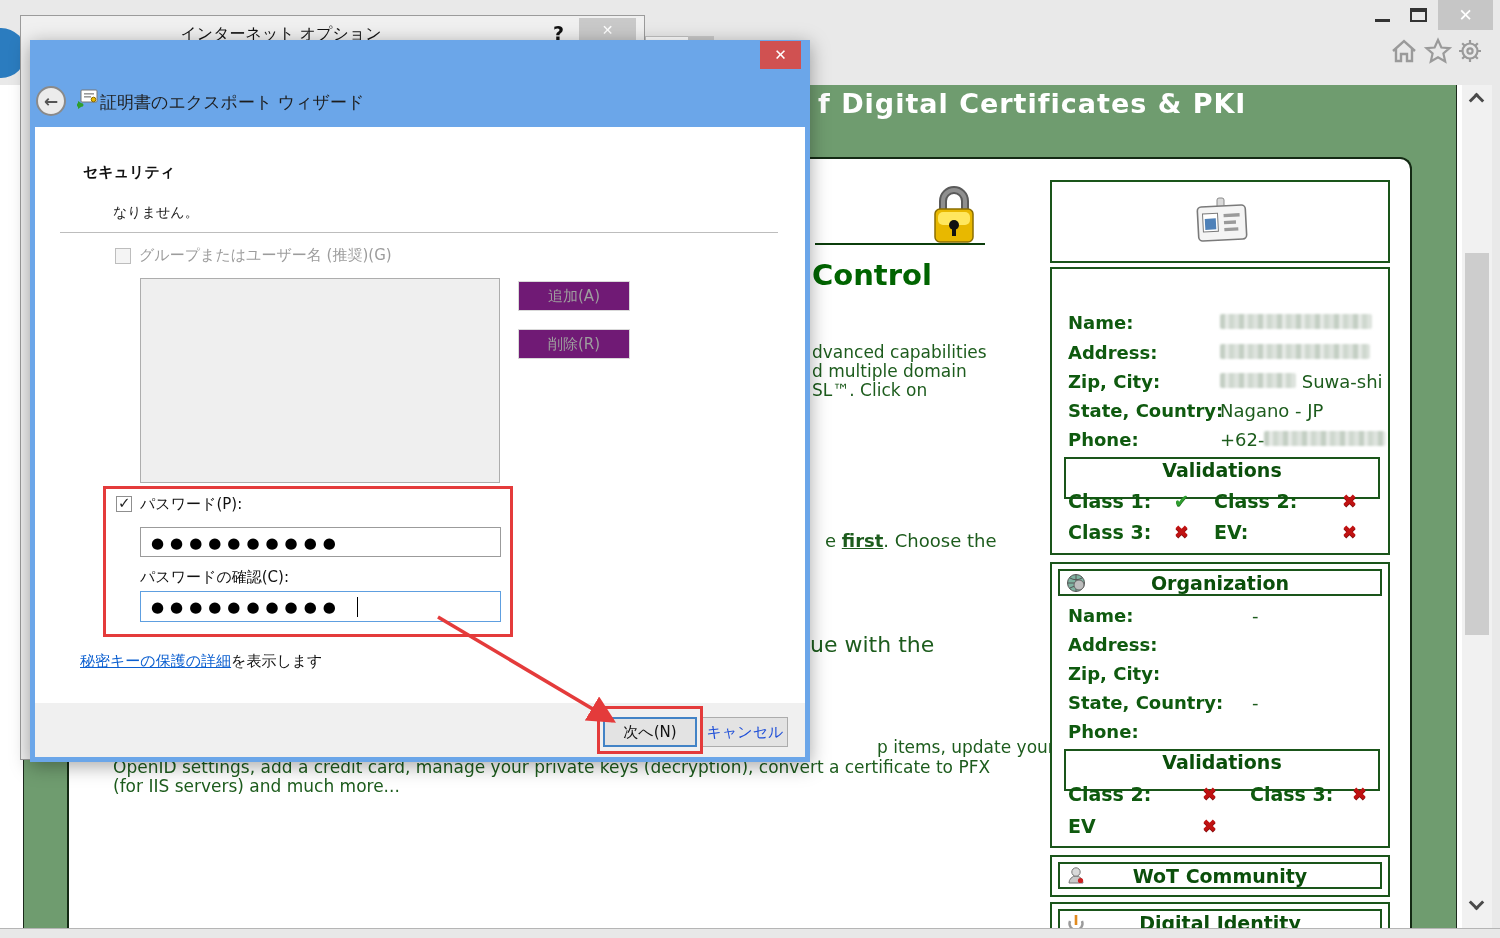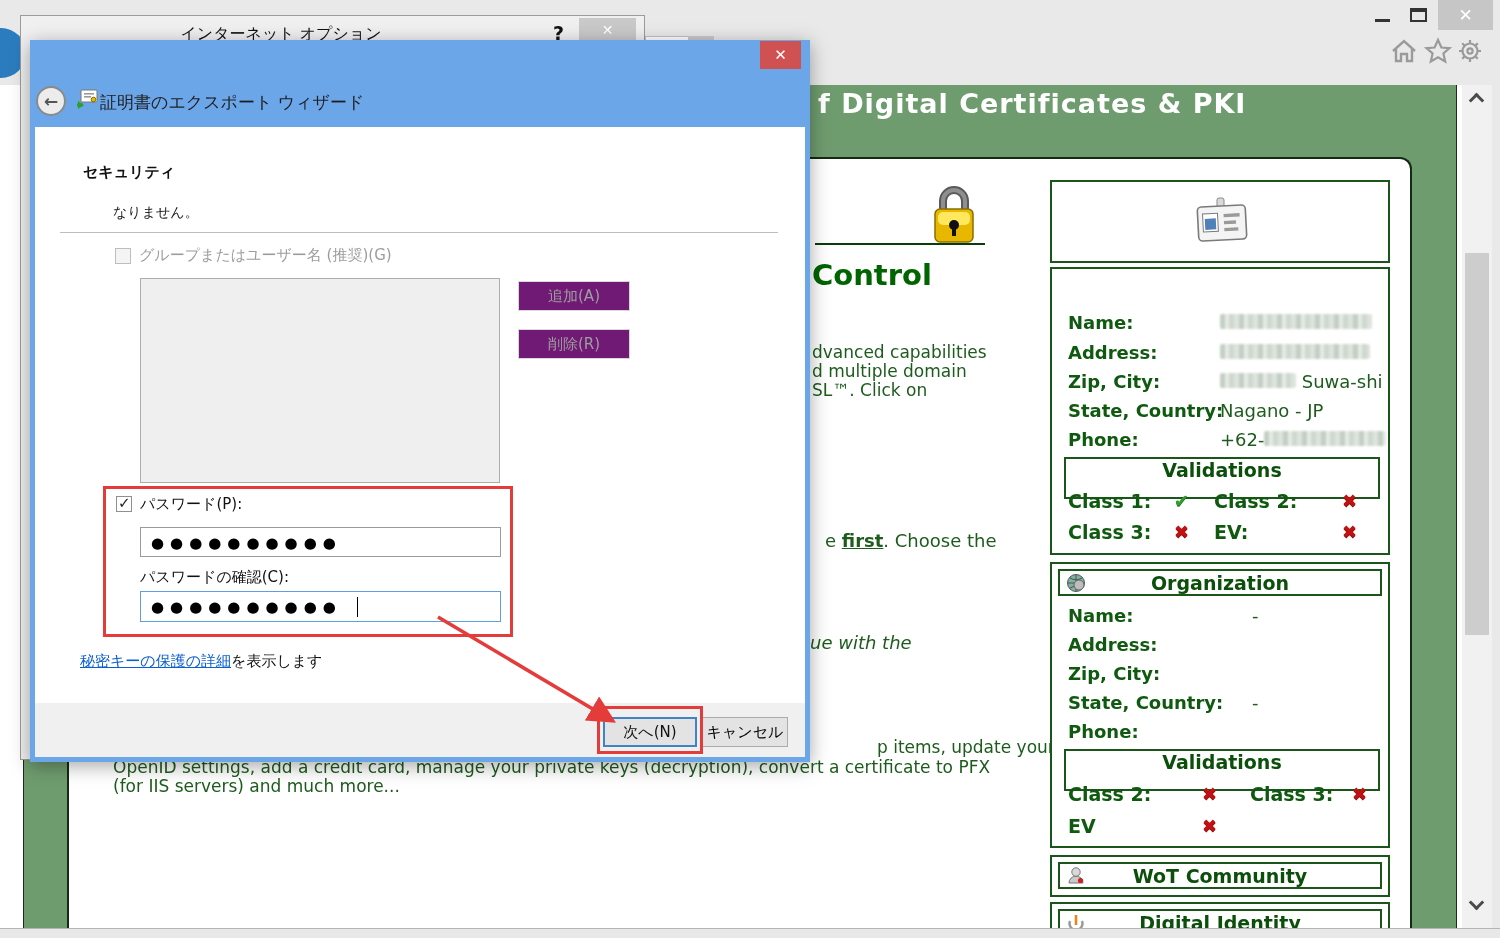--- a/index.html
+++ b/index.html
@@ -28,21 +28,21 @@
                   font-size:27px; letter-spacing:1px; }
   #content-card { position:absolute; left:67px; top:157px; width:1345px; height:771px; background:#fff;
                   border:2px solid #142a14; border-bottom:none; border-radius:12px 12px 0 0; z-index:1; }
   #lock-icon { position:absolute; left:931px; top:183px; z-index:1; }
   #green-hr { position:absolute; left:815px; top:243px; width:170px; height:2px; background:#0b3d0b; z-index:1; }
   #main-heading { position:absolute; left:812px; top:258px; z-index:1; color:#006400; font-weight:bold; font-size:29px; }
   .frag { position:absolute; z-index:1; color:#1d5c1d; font-size:17px; white-space:nowrap; }
   #frag-p1 { left:812px; top:342px; } #frag-p2 { left:812px; top:361px; } #frag-p3 { left:812px; top:380px; }
   #frag-first { left:810px; top:530px; font-size:18px;margin-left:15px; }
   #frag-first a { color:#1d5c1d; font-weight:bold; }
-  #frag-continue { left:810px; top:632px; font-size:18px;font-style:italic; }
+  #frag-continue { left:810px; top:632px; font-size:22px; }
   #frag-bottom { left:877px; top:737px; }
   #frag-line2 { left:113px; top:757px; } #frag-line3 { left:113px; top:776px; }
 
   
   .panel { position:absolute; left:1050px; width:340px; border:2px solid #1a551a; background:#fff; z-index:1; }
   #panel-icon { top:180px; height:83px; }
   #panel-idcard { top:267px; height:288px; }
   #panel-org { top:562px; height:286px; }
   #panel-wot { top:855px; height:42px; }
   #panel-dig { top:902px; height:36px; }
@@ -123,21 +123,21 @@
   #pw1 { top:487px; } #pw2 { top:551px; height:31px; border-color:#5e9fe0; }
   .pw-dots { position:absolute; left:10px; top:6px; font-size:15px; letter-spacing:6px; color:#000; }
   #caret { position:absolute; left:216px; top:5px; width:1px; height:20px; background:#000; }
   #lbl-confirm { position:absolute; left:110px; top:528px; font-size:15px; color:#111; }
   #link-line { position:absolute; left:50px; top:612px; font-size:15px; color:#111; }
   #link-line a { color:#0b5fd0; text-decoration:underline; }
 
   #btn-next { position:absolute; left:573px; top:677px; width:94px; height:30px; background:#e3e3e3;
               border:2px solid #4283c6; text-align:center; line-height:26px; font-size:15px; color:#111; }
   #btn-cancel { position:absolute; left:672px; top:677px; width:86px; height:30px; background:#e3e3e3;
-                border:1px solid #acacac; text-align:center; line-height:28px; font-size:15px; color:#000000; }
+                border:1px solid #acacac; text-align:center; line-height:28px; font-size:15px; color:#1d4ed8; }
   #arrow-svg { position:absolute; left:0; top:0; width:780px; height:722px; pointer-events:none; z-index:4; }
 </style>
 </head>
 <body>
 
 <div id="screen">
 
   <div id="chrome-top"></div>
   <div id="back-frag"></div>
   <div id="win-min">

